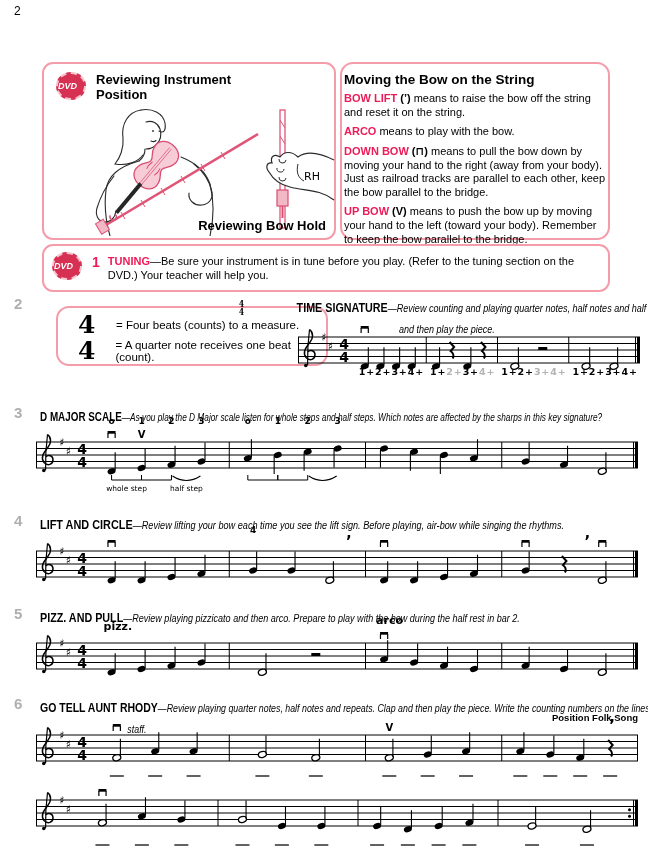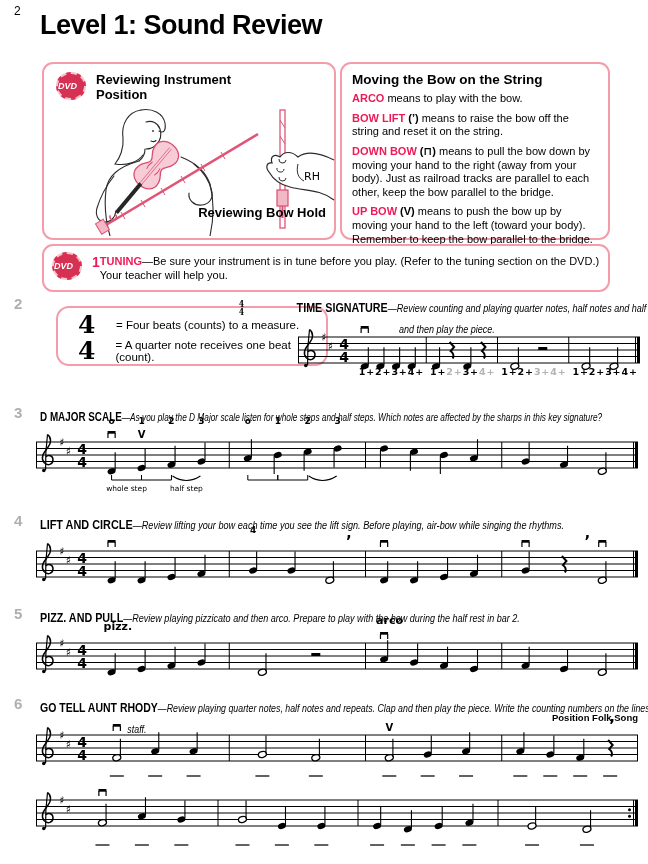--- a/index.html
+++ b/index.html
@@ -3,31 +3,31 @@
 <meta charset="utf-8">
 <style>
   html,body{margin:0;padding:0;background:#fff;}
   #page{position:relative;width:648px;height:864px;background:#fff;overflow:hidden;
         font-family:"Liberation Sans","DejaVu Sans",sans-serif;color:#000;}
   .abs{position:absolute;}
   #pagenum{left:14px;top:4px;font-size:12px;}
   #title{left:40px;top:10px;font-size:27px;font-weight:bold;letter-spacing:-0.5px;}
   .pink-box{border:2.5px solid #f59cab;border-radius:11px;background:#fff;box-sizing:border-box;}
   #box-left{left:42px;top:62px;width:294px;height:178px;}
-  #box-right{left:340px;top:62px;width:270px;height:178px;padding:8px 10px;}
+  #box-right{left:340px;top:62px;width:270px;height:178px;padding:8px 2px;border-radius:13px;}
   #box-tuning{left:42px;top:244px;width:568px;height:48px;display:flex;align-items:flex-start;padding:6px 8px;}
   .dvd{width:30px;height:28px;border-radius:50%;background:#d63053;border:2px dashed #f6c3cd;
        color:#fff;font-weight:bold;font-style:italic;font-size:9px;display:flex;align-items:center;
        box-sizing:border-box;flex:0 0 auto;}
   .kw{color:#ee1a57;font-weight:bold;}
   #box-right h3{margin:0 0 5px 0;font-size:13.5px;}
   #box-right p{margin:0 0 6px 0;font-size:11px;line-height:1.24;}
   #rev-head{position:absolute;left:52px;top:9px;width:150px;font-size:13px;font-weight:bold;line-height:1.15;}
-  #bowhold-cap{position:absolute;right:8px;bottom:18px;font-size:13px;font-weight:bold;}
-  #tune-text{font-size:11px;line-height:1.3;width:505px;margin-top:2px;}
+  #bowhold-cap{position:absolute;right:8px;bottom:5px;font-size:13px;font-weight:bold;}
+  #tune-text{font-size:11px;line-height:1.3;width:505px;margin-left:8px;margin-top:2px;}
   #tune-num{color:#ee1a57;font-weight:bold;font-size:14px;margin:2px 0 0 10px;}
   .ex-num{position:absolute;left:14px;color:#b0aeae;font-weight:bold;font-size:15px;}
   .ex-head{position:absolute;transform-origin:0 0;line-height:1.3;}
   .ex-title{font-weight:bold;font-size:12.5px;}
   .ex-desc{font-style:italic;font-size:10.5px;}
   #tsbox{left:56px;top:306px;width:272px;height:60px;border-radius:13px;padding:4px 0 0 20px;}
   .tsrow{display:flex;align-items:center;height:26px;}
   .big4{font-family:"DejaVu Serif",serif;font-weight:bold;font-size:25px;line-height:0.8;width:18px;}
   .tsrow span.t{font-size:11.5px;margin-left:20px;}
   .mini-ts{display:inline-block;font-family:"DejaVu Serif",serif;font-weight:bold;font-size:8.5px;
@@ -36,21 +36,20 @@
   #credit{position:absolute;right:10px;top:712px;font-size:9.5px;font-weight:bold;}
   #mus{position:absolute;left:0;top:0;pointer-events:none;}
   svg text{font-family:"DejaVu Sans",sans-serif;}
 </style>
 </head>
 <body>
 
 <div id="page">
 
   <div class="abs" id="pagenum">2</div>
-  <div class="abs" id="title">Level 1: Sound Review</div>
 
   <div class="abs pink-box" id="box-left">
     <div class="dvd abs" style="left:12px;top:8px;">
       <span>DVD</span>
     </div>
     <div id="rev-head">Reviewing Instrument Position</div>
     <svg width="290" height="130" viewBox="0 0 290 130" style="position:absolute;left:2px;top:42px;">
       <g fill="none" stroke="#2a2a2a" stroke-width="1.1" stroke-linecap="round">
 
         <path d="M95,4 C82,6 75,18 77,32 C78,42 74,52 69,58 C81,60 92,56 97,49"></path>
@@ -101,22 +100,22 @@
         <rect x="231" y="84" width="11" height="16" fill="#f3b8c6" stroke="#d94e70" stroke-width="1.2"></rect>
         <line x1="236.5" y1="100" x2="236.5" y2="112" stroke="#d94e70" stroke-width="2"></line>
         <text x="258" y="74" font-size="11" fill="#000">RH</text>
       </g>
     </svg>
     <div id="bowhold-cap">Reviewing Bow Hold</div>
   </div>
 
   <div class="abs pink-box" id="box-right">
     <h3>Moving the Bow on the String</h3>
+    <p><span class="kw">BOW LIFT</span> <b>(’)</b> <span>means to raise the bow off the string and reset it on the string.</span></p>
     <p><span class="kw">ARCO</span> <span>means to play with the bow.</span></p>
-    <p><span class="kw">BOW LIFT</span> <b>(’)</b> <span>means to raise the bow off the string and reset it on the string.</span></p>
     <p><span class="kw">DOWN BOW</span> <b>(⊓)</b> <span>means to pull the bow down by moving your hand to the right (away from your body). Just as railroad tracks are parallel to each other, keep the bow parallel to the bridge.</span></p>
     <p><span class="kw">UP BOW</span> <b>(V)</b> <span>means to push the bow up by moving your hand to the left (toward your body). Remember to keep the bow parallel to the bridge.</span></p>
   </div>
 
   <div class="abs pink-box" id="box-tuning">
     <div class="dvd">
       <span>DVD</span>
     </div>
     <div id="tune-num">1</div>
     <div id="tune-text"><span class="kw">TUNING</span><span>—Be sure your instrument is in tune before you play. (Refer to the tuning section on the DVD.) Your teacher will help you.</span></div>

